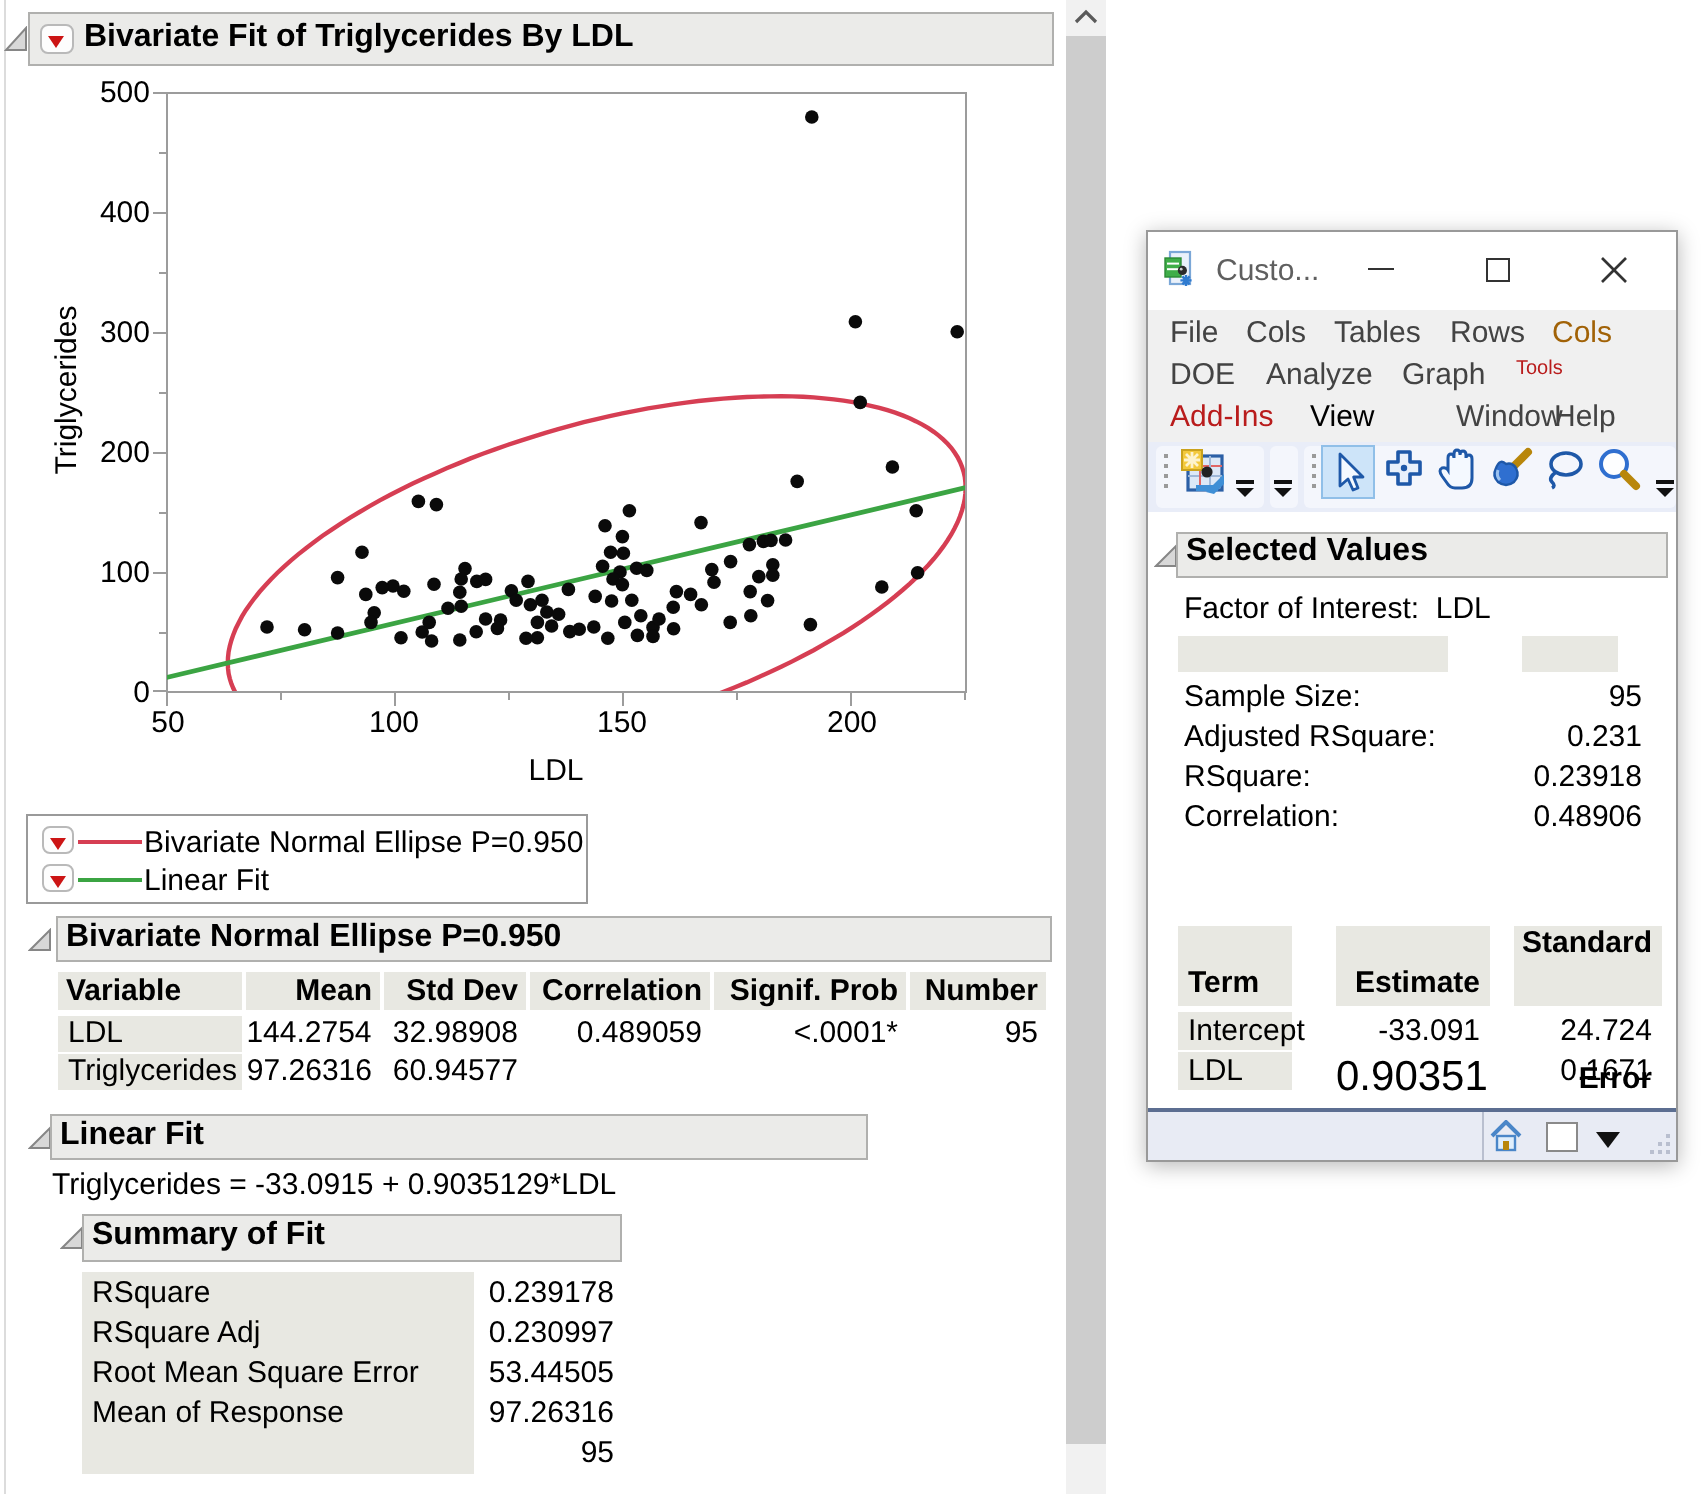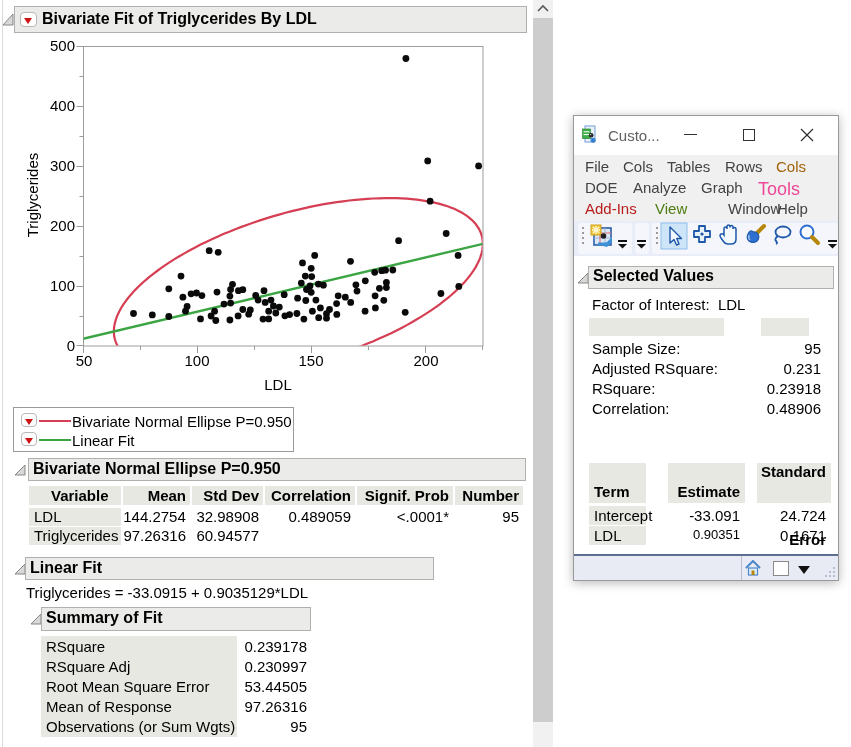--- a/index.html
+++ b/index.html
@@ -186,21 +186,21 @@
   <div class="abs" style="left:39px;top:438.5px;width:32px;height:2.5px;background:#3ba443;"></div>
   <div class="abs t14" style="left:72px;top:413px;">Bivariate Normal Ellipse P=0.950</div>
   <div class="abs t14" style="left:72px;top:432px;">Linear Fit</div>
 
   <svg class="abs" style="left:14px;top:464px;" width="12" height="12" viewBox="0 0 12 12">
     <polygon points="11,1 11,11 1,11" fill="#d8d8d8" stroke="#868686" stroke-width="1"></polygon>
   </svg>
   <div class="hdrbar" style="left:28px;top:458px;width:498px;height:23px;"></div>
   <div class="hdrtxt" style="left:33px;top:460px;">Bivariate Normal Ellipse P=0.950</div>
 
-  <div class="cell gray" style="left:29px;top:486px;width:92px;height:19px;font-weight:bold;padding:1px 0 0 22px;">Variable</div>
+  <div class="cell gray" style="left:29px;top:486px;width:92px;height:19px;font-weight:bold;padding:1px 0 0 4px;">Variable</div>
   <div class="cell gray" style="left:123px;top:486px;width:67px;height:19px;font-weight:bold;text-align:right;padding:1px 4px 0 0;">Mean</div>
   <div class="cell gray" style="left:192px;top:486px;width:71px;height:19px;font-weight:bold;text-align:right;padding:1px 4px 0 0;">Std Dev</div>
   <div class="cell gray" style="left:265px;top:486px;width:90px;height:19px;font-weight:bold;text-align:right;padding:1px 4px 0 0;">Correlation</div>
   <div class="cell gray" style="left:357px;top:486px;width:96px;height:19px;font-weight:bold;text-align:right;padding:1px 4px 0 0;">Signif. Prob</div>
   <div class="cell gray" style="left:455px;top:486px;width:68px;height:19px;font-weight:bold;text-align:right;padding:1px 4px 0 0;">Number</div>
 
   <div class="cell gray" style="left:29px;top:508px;width:92px;height:18px;padding:0 0 0 5px;">LDL</div>
   <div class="cell" style="left:123px;top:508px;width:67px;text-align:center;padding-right:4px;">144.2754</div>
   <div class="cell" style="left:192px;top:508px;width:71px;text-align:right;padding-right:4px;">32.98908</div>
   <div class="cell" style="left:265px;top:508px;width:90px;text-align:right;padding-right:4px;">0.489059</div>
@@ -225,21 +225,20 @@
 
   <div class="cell gray" style="left:41px;top:636px;width:196px;height:101px;"></div>
   <div class="cell" style="left:46px;top:638px;">RSquare</div>
   <div class="cell" style="left:237px;top:638px;width:70px;text-align:right;">0.239178</div>
   <div class="cell" style="left:46px;top:658px;">RSquare Adj</div>
   <div class="cell" style="left:237px;top:658px;width:70px;text-align:right;">0.230997</div>
   <div class="cell" style="left:46px;top:678px;">Root Mean Square Error</div>
   <div class="cell" style="left:237px;top:678px;width:70px;text-align:right;">53.44505</div>
   <div class="cell" style="left:46px;top:698px;">Mean of Response</div>
   <div class="cell" style="left:237px;top:698px;width:70px;text-align:right;">97.26316</div>
-  <div class="cell" style="left:46px;top:718px;">Observations (or Sum Wgts)</div>
   <div class="cell" style="left:237px;top:718px;width:70px;text-align:right;">95</div>
 
   <div class="abs" style="left:533px;top:0;width:20px;height:747px;background:#f1f1f1;"></div>
   <div class="abs" style="left:533px;top:0;width:20px;height:18px;background:#f1f1f1;"></div>
   <svg class="abs" style="left:533px;top:0;" width="20" height="18">
       <polyline points="5,11 10,6 15,11" fill="none" stroke="#5a5a5a" stroke-width="1.6"></polyline>
     </svg>
   <div class="abs" style="left:533px;top:18px;width:20px;height:704px;background:#cdcdcd;"></div>
 
   <div class="abs" style="left:573px;top:115px;width:266px;height:466px;background:#ffffff;border:1px solid #999999;box-shadow:0 2px 10px rgba(0,0,0,0.28);"></div>
@@ -264,23 +263,23 @@
   <div class="abs" style="left:574px;top:155px;width:264px;height:66px;background:#f0f0f0;"></div>
   <div class="abs" style="left:574px;top:221px;width:264px;height:35px;background:#e9edf8;"></div>
   <div class="abs" style="left:585px;top:158px;font-size:15px;color:#434343;">File</div>
 <div class="abs" style="left:623px;top:158px;font-size:15px;color:#434343;">Cols</div>
 <div class="abs" style="left:667px;top:158px;font-size:15px;color:#434343;">Tables</div>
 <div class="abs" style="left:725px;top:158px;font-size:15px;color:#434343;">Rows</div>
 <div class="abs" style="left:776px;top:158px;font-size:15px;color:#a16207;">Cols</div>
 <div class="abs" style="left:585px;top:179px;font-size:15px;color:#434343;">DOE</div>
 <div class="abs" style="left:633px;top:179px;font-size:15px;color:#434343;">Analyze</div>
 <div class="abs" style="left:701px;top:179px;font-size:15px;color:#434343;">Graph</div>
-<div class="abs" style="left:758px;top:179px;font-size:18px;color:#ec4899;">Tools</div>
+<div class="abs" style="left:758px;top:179px;font-size:10px;color:#b91c1c;">Tools</div>
 <div class="abs" style="left:585px;top:200px;font-size:15px;color:#b91c1c;">Add-Ins</div>
-<div class="abs" style="left:655px;top:200px;font-size:15px;color:#4d7c0f;">View</div>
+<div class="abs" style="left:655px;top:200px;font-size:15px;color:#000000;">View</div>
 <div class="abs" style="left:703px;top:200px;font-size:15px;color:#434343;margin-left:25px;">Window</div>
 <div class="abs" style="left:777px;top:200px;font-size:15px;color:#434343;">Help</div>
   <div class="abs" style="left:578px;top:223px;width:54px;height:31px;background:#f4f6fc;border-radius:3px;"></div>
   <div class="abs" style="left:635px;top:223px;width:14px;height:31px;background:#f4f6fc;border-radius:3px;"></div>
   <div class="abs" style="left:652px;top:223px;width:186px;height:31px;background:#f4f6fc;border-radius:3px;"></div>
   <svg class="abs" style="left:574px;top:221px;" width="264" height="35" viewBox="0 0 264 35">
 
     <g fill="#9a9a9a">
       <rect x="8" y="6" width="2" height="2"></rect>
         <rect x="8" y="11" width="2" height="2"></rect>
@@ -364,21 +363,21 @@
   <div class="abs" style="left:594px;top:483px;font-size:15px;font-weight:bold;">Term</div>
   <div class="abs" style="left:668px;top:483px;width:72px;text-align:right;font-size:15px;font-weight:bold;">Estimate</div>
   <div class="abs" style="left:757px;top:463px;width:69px;text-align:right;font-size:15px;font-weight:bold;">Standard</div>
   <div class="abs" style="left:757px;top:483px;width:69px;text-align:right;font-size:15px;font-weight:bold;margin-top:48px;">Error</div>
   <div class="abs gray" style="left:589px;top:506px;width:57px;height:19px;"></div>
   <div class="abs" style="left:594px;top:507px;font-size:15px;">Intercept</div>
   <div class="abs" style="left:668px;top:507px;width:72px;text-align:right;font-size:15px;">-33.091</div>
   <div class="abs" style="left:757px;top:507px;width:69px;text-align:right;font-size:15px;">24.724</div>
   <div class="abs gray" style="left:589px;top:526px;width:57px;height:19px;"></div>
   <div class="abs" style="left:594px;top:527px;font-size:15px;">LDL</div>
-  <div class="abs" style="left:668px;top:527px;width:72px;text-align:right;font-size:13px;">0.90351</div>
+  <div class="abs" style="left:668px;top:527px;width:72px;text-align:right;font-size:21px;">0.90351</div>
   <div class="abs" style="left:757px;top:527px;width:69px;text-align:right;font-size:15px;">0.1671</div>
 
   <div class="abs" style="left:574px;top:554px;width:264px;height:2px;background:#5c6e91;"></div>
   <div class="abs" style="left:574px;top:556px;width:264px;height:24px;background:#e8ebf4;"></div>
   <div class="abs" style="left:741px;top:556px;width:1px;height:24px;background:#b9bfcf;"></div>
   <svg class="abs" style="left:745px;top:560px;" width="16" height="16" viewBox="0 0 16 16">
     <path d="M1 8 L8 1 L15 8" fill="none" stroke="#4a86c8" stroke-width="2"></path>
     <rect x="3.5" y="8" width="9" height="7" fill="#dfeefc" stroke="#4a86c8" stroke-width="1.2"></rect>
     <rect x="6.5" y="10.5" width="3" height="4.5" fill="#b8860b"></rect>
   </svg>

